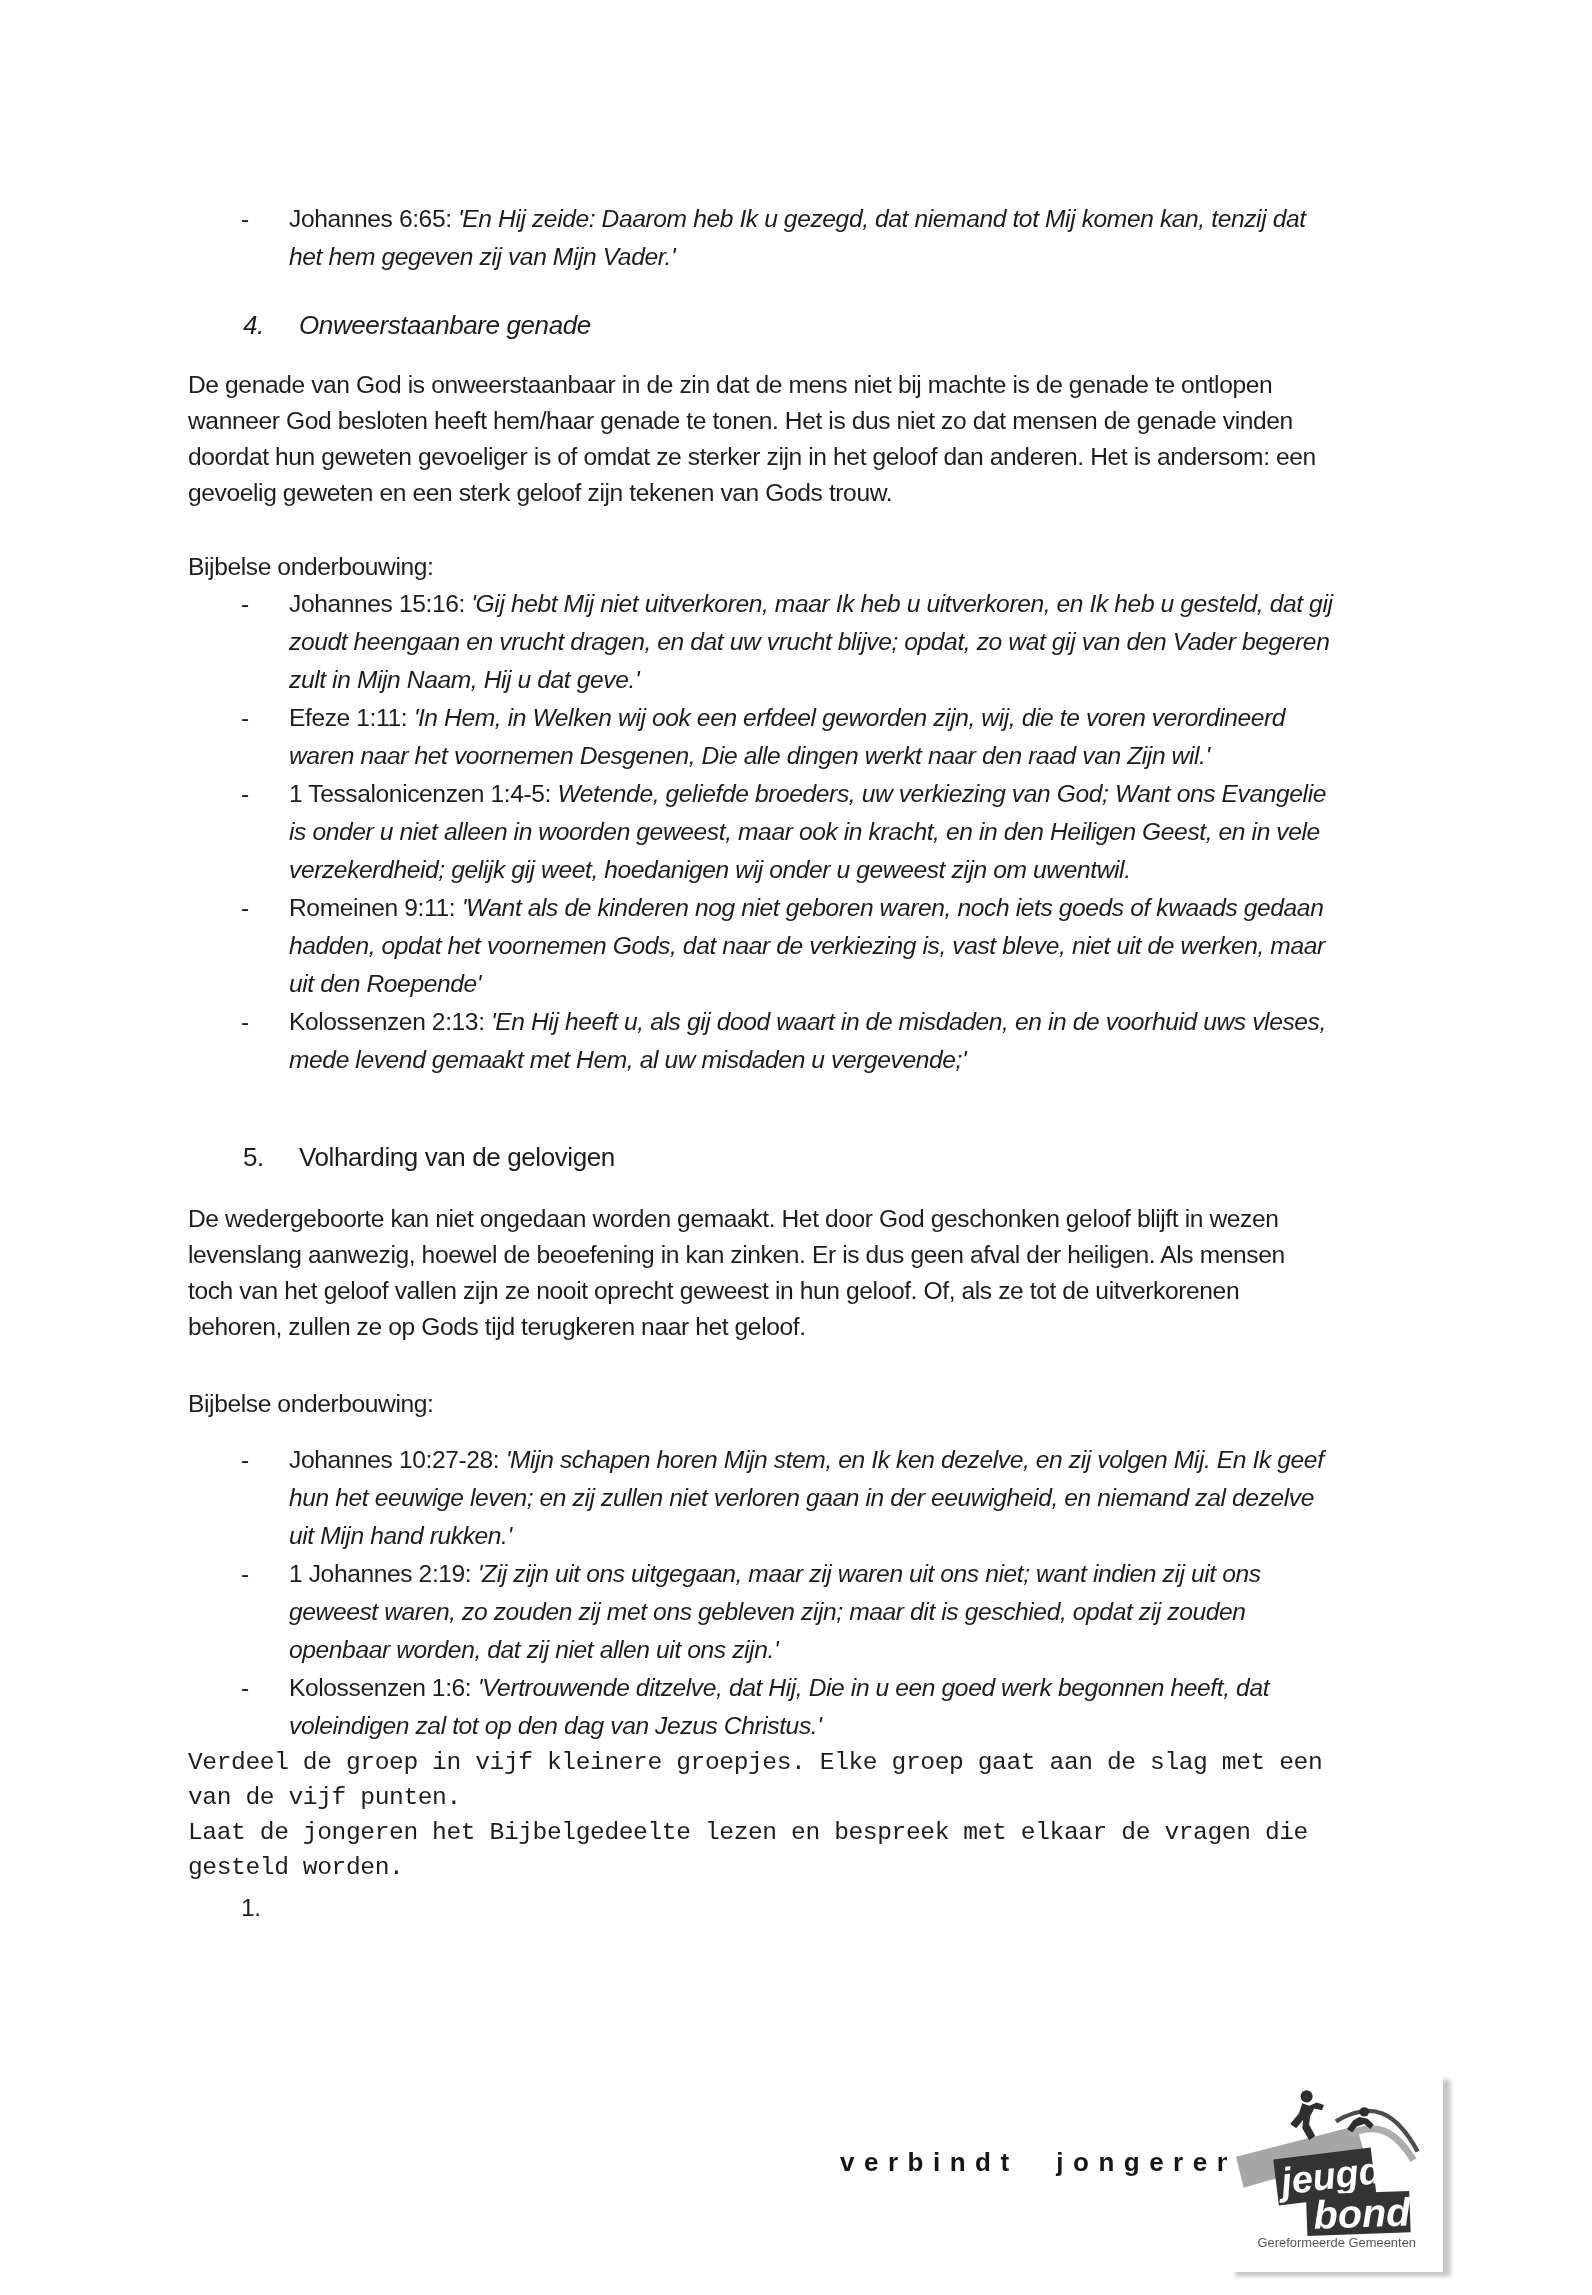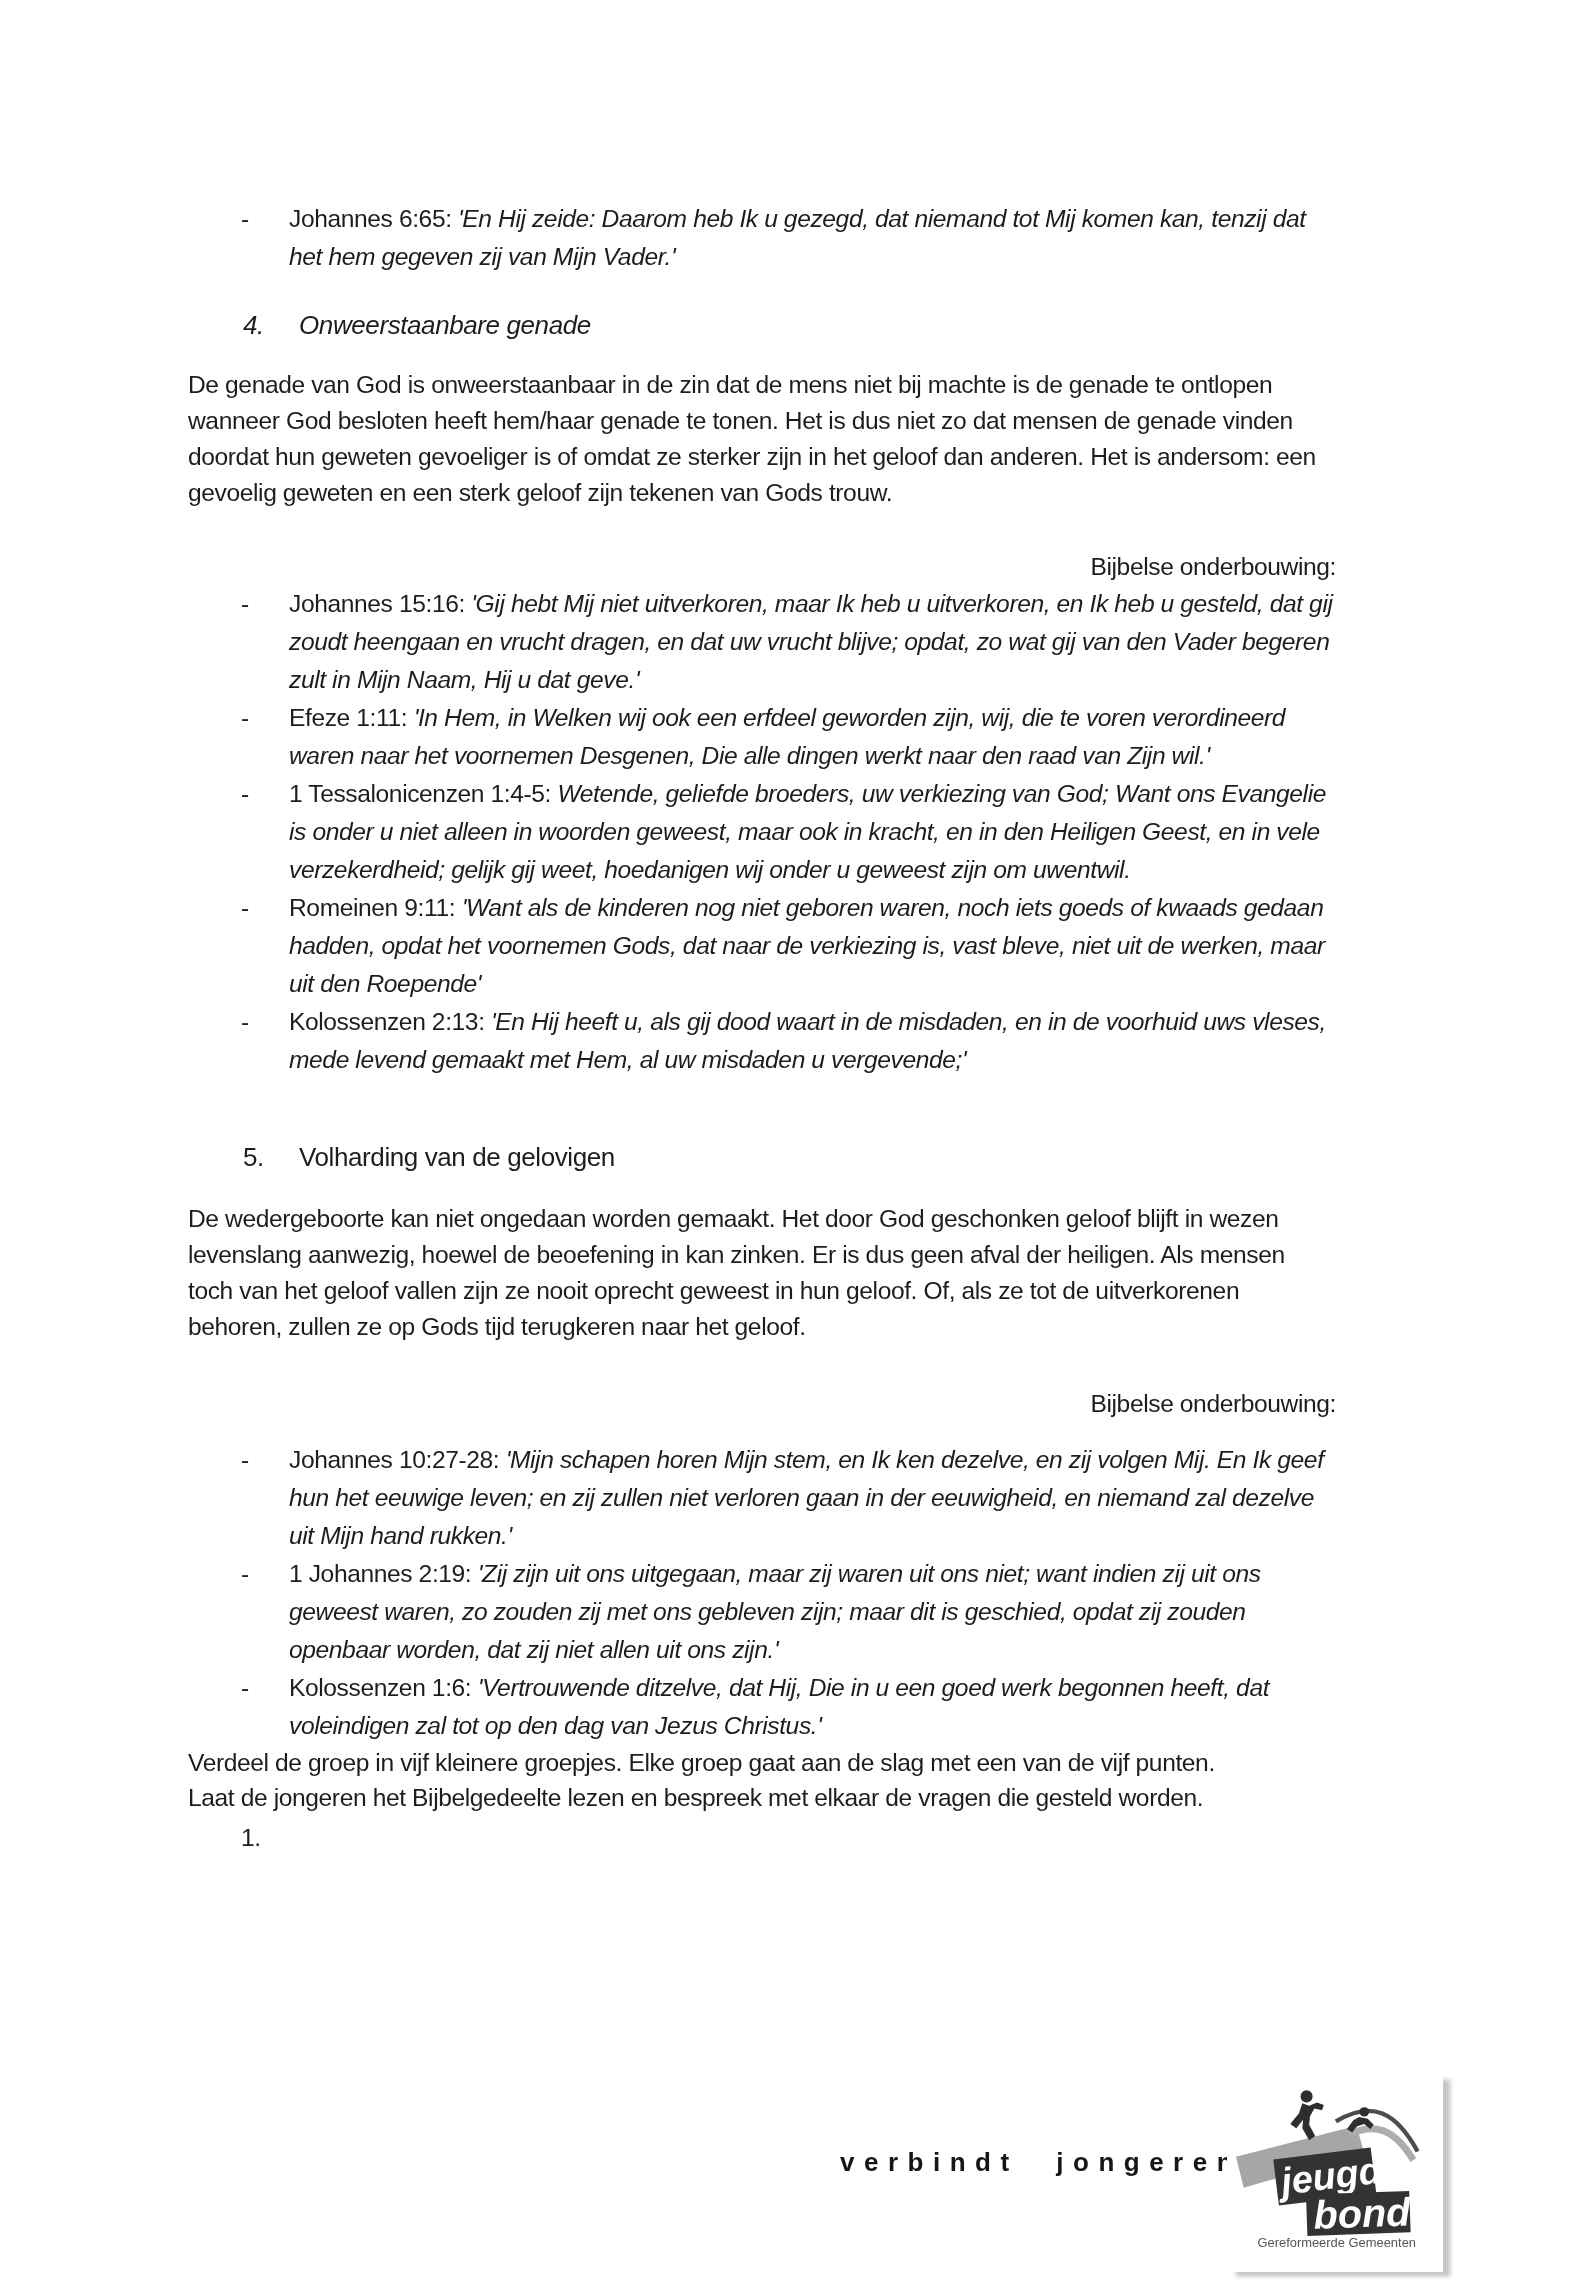--- a/index.html
+++ b/index.html
@@ -22,27 +22,27 @@
   .quote { font-style:italic;margin-top:36px; }
   
   .blist { list-style:none; margin:0; padding:0; }
   .blist li { position:relative; padding-left:101px; line-height:38px; }
   .blist li .dash { position:absolute; left:53px; top:0; font-style:normal; }
   
   .sec-heading { display:flex; font-size:26px; line-height:36px; margin:0; font-weight:normal; }
   .sec-heading .num { width:56px; flex-shrink:0; margin-left:55px; }
   .sec-heading.italic { font-style:italic; }
   .para { margin:24px 0 0 0; }
-  .support-label { margin-top:38px;text-align:right; }
+  .support-label { margin-top:38px; }
   .support-label.second { margin-top:41px; }
   .blist.first { margin-top:0; }
   .blist.second { margin-top:19px; }
   .sec5-gap { margin-top:60px; }
   .wv-head { font-style:italic; margin-top:57px; }
-  .wv-line { line-height:35px; }
+  .wv-line { line-height:35px;font-family:Liberation Mono, monospace; }
   .numlist { list-style:none; margin:3.5px 0 0 0; padding:0; }
   .numlist li { position:relative; padding-left:101px; line-height:38px; }
   .numlist li .num { position:absolute; left:53px; top:0; }
   
   .tagline {
     position:absolute;
     left:840px; top:2147px;
     font-size:26px;
     font-weight:600;
     letter-spacing:9.5px;

